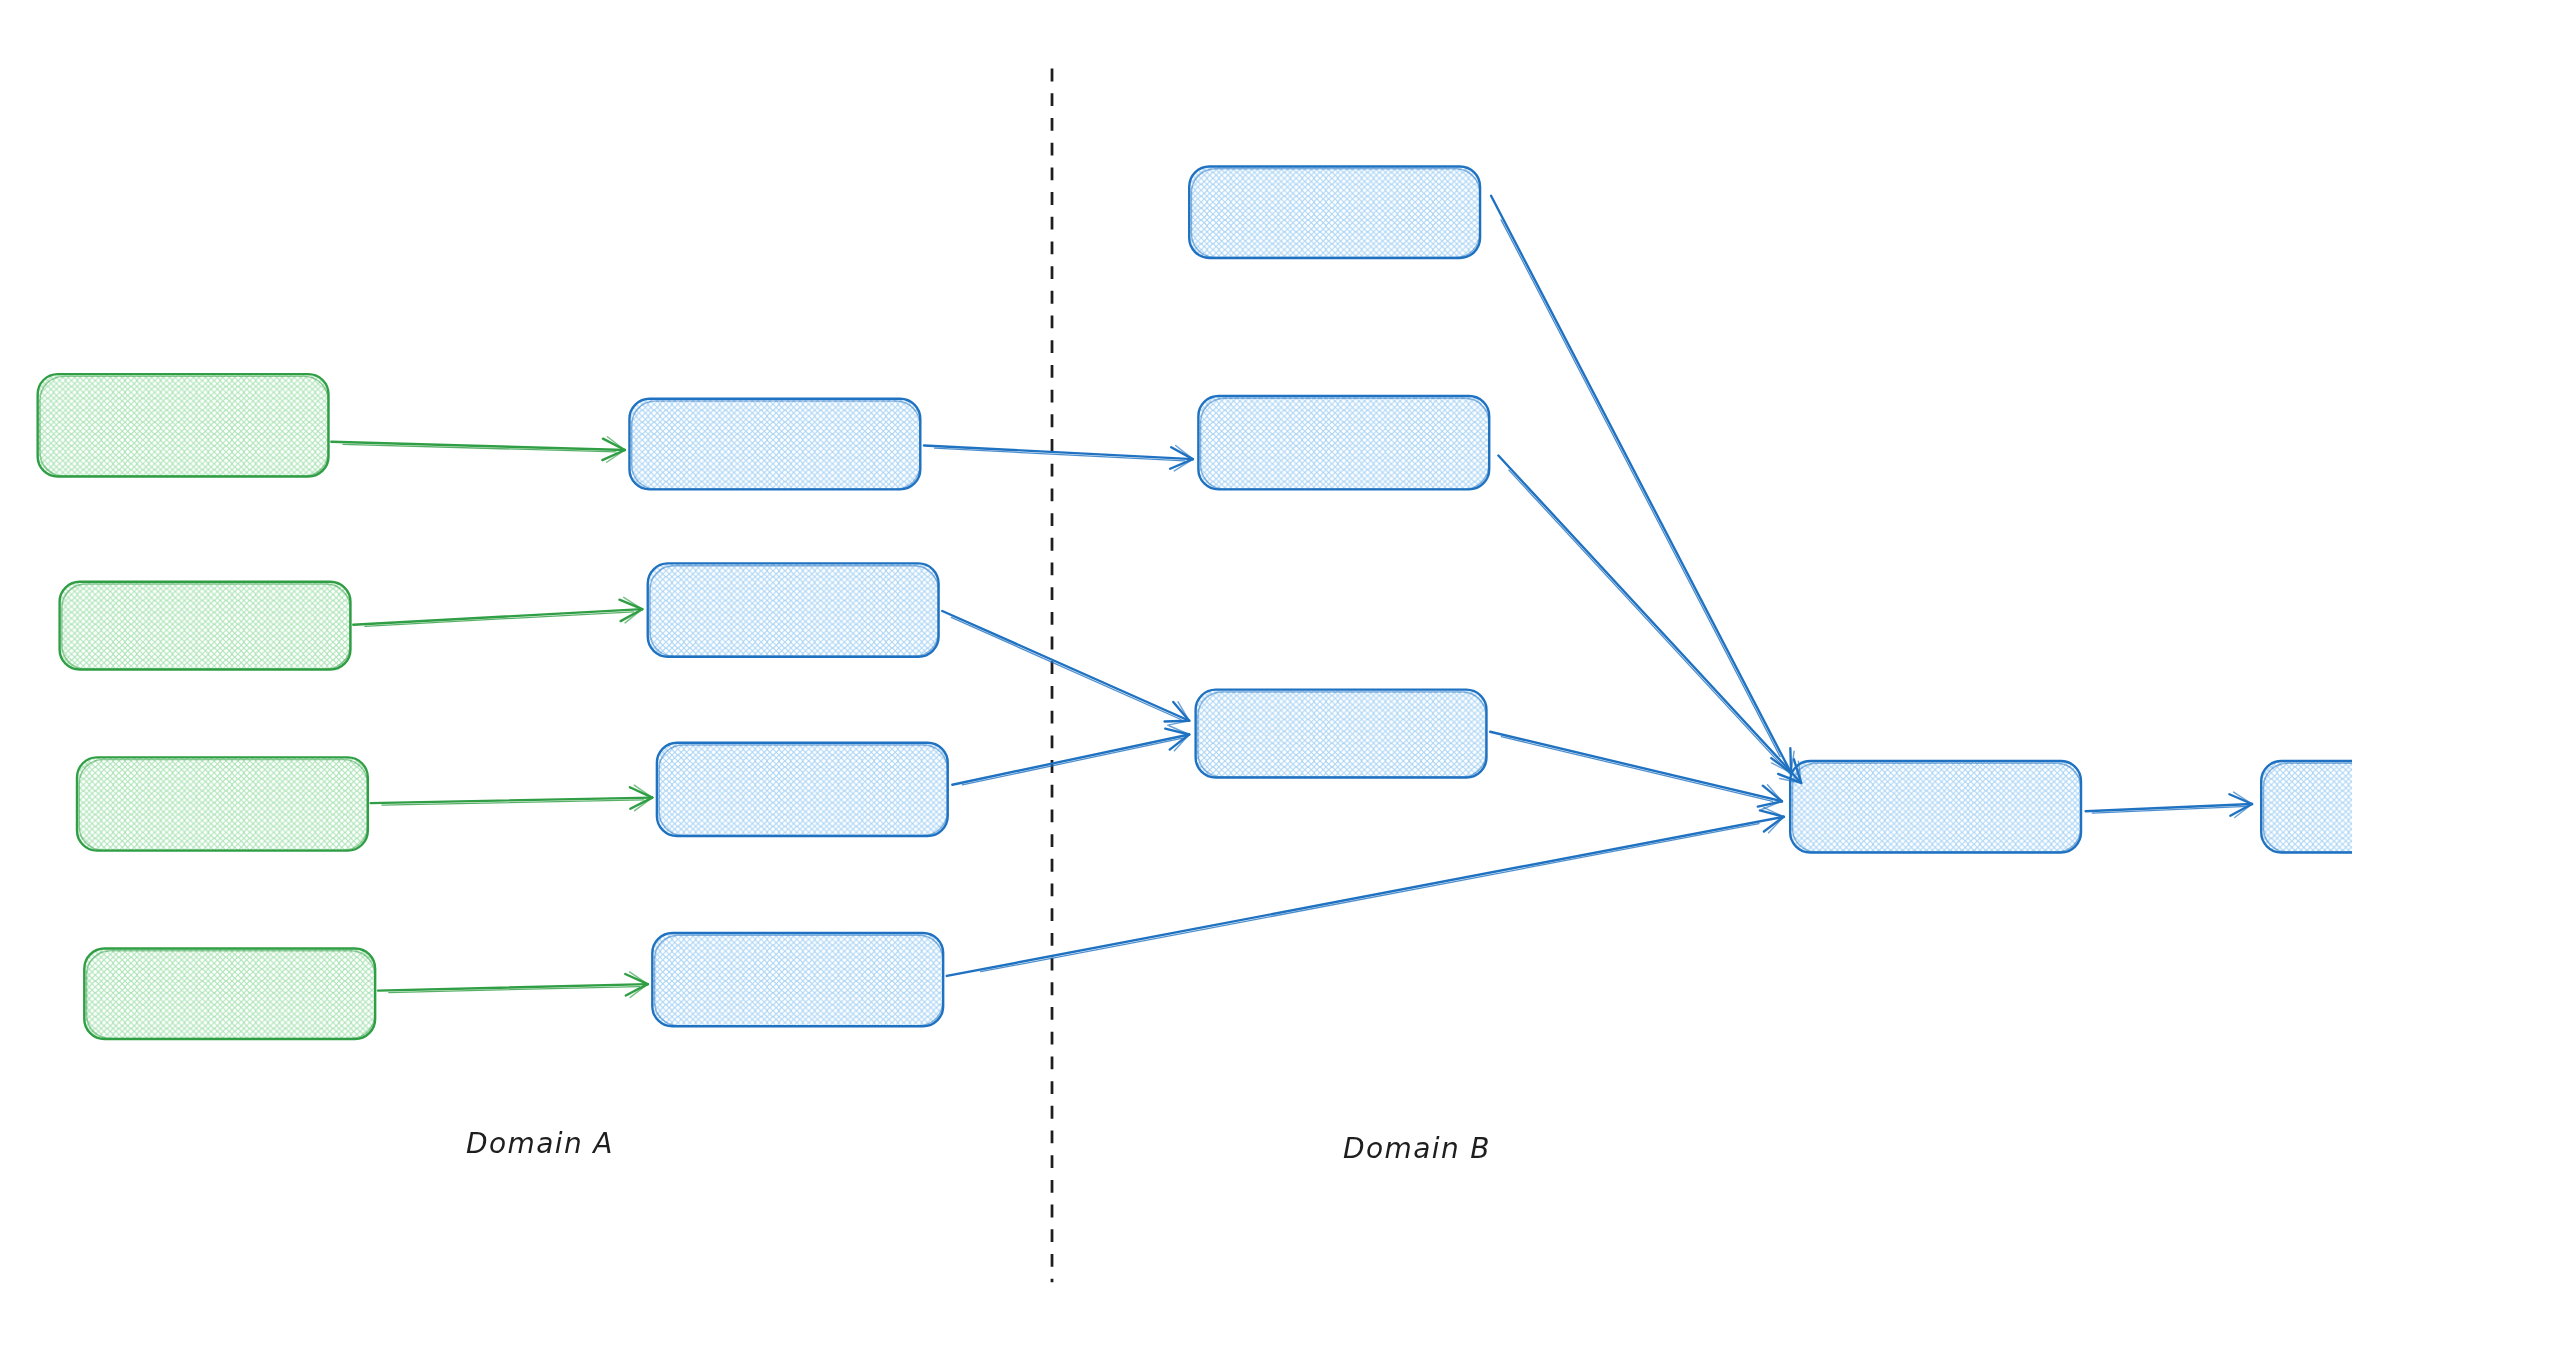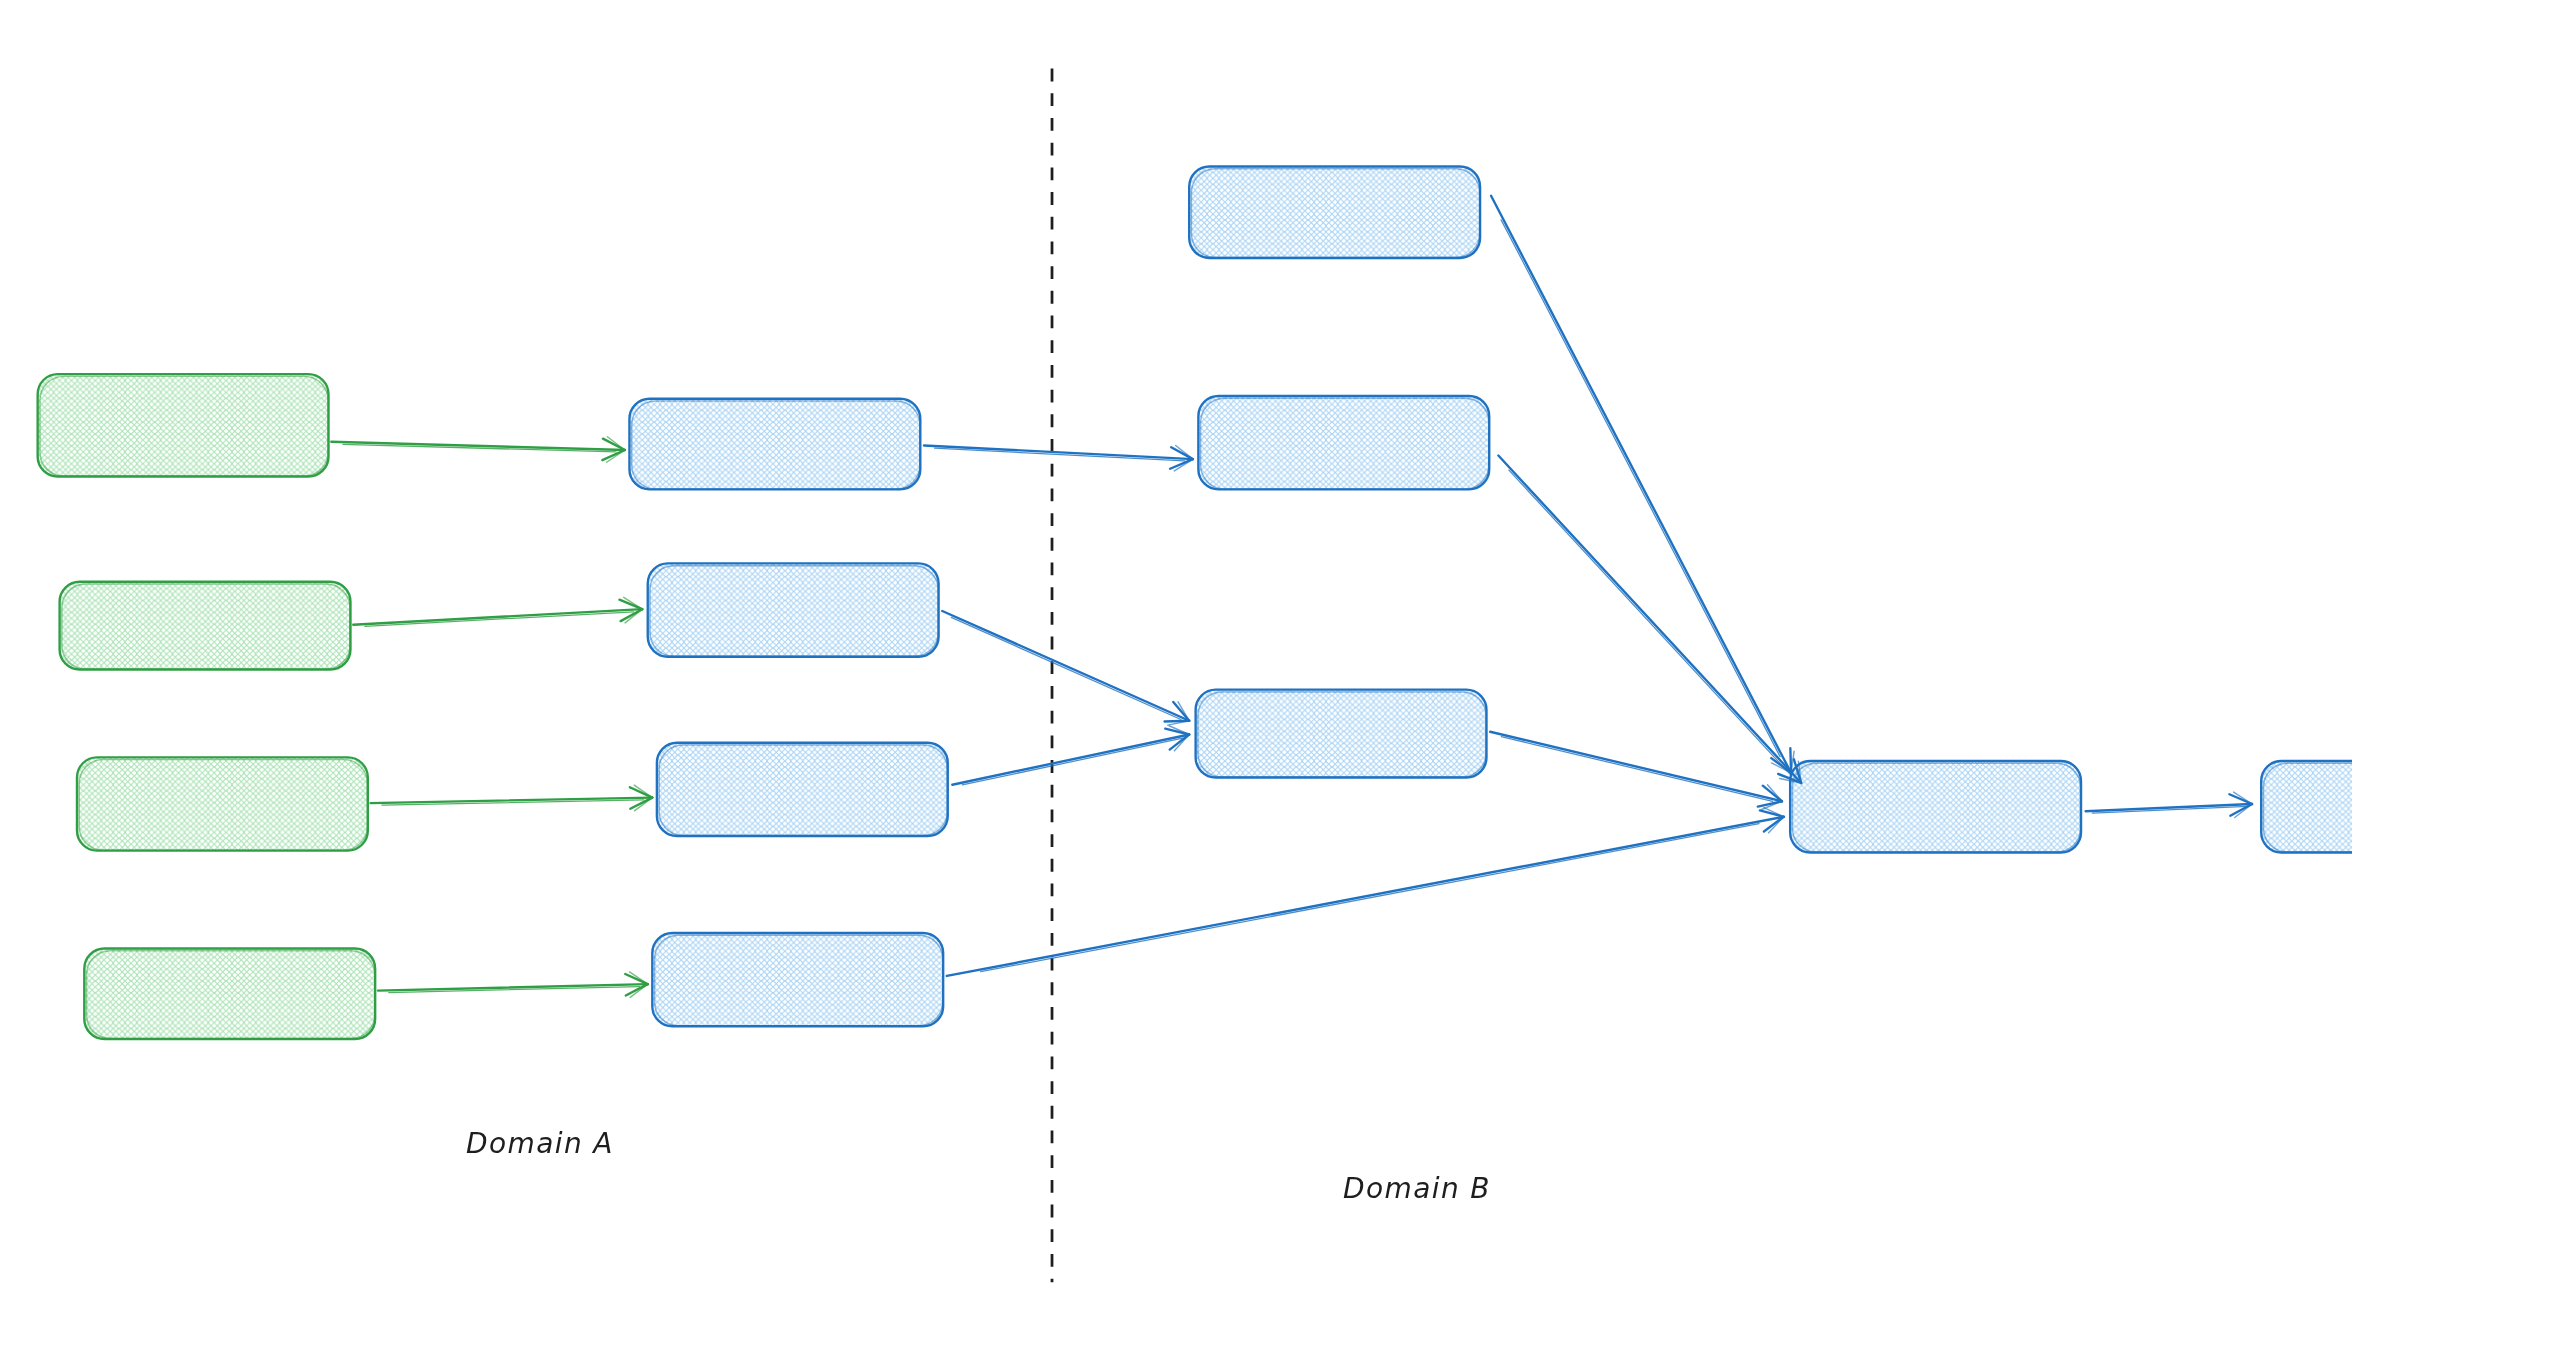--- a/index.html
+++ b/index.html
@@ -27,21 +27,21 @@
     position: absolute;
     color: #1e1e1e;
     font-size: 28px;
     font-style: italic;
     letter-spacing: 1.4px;
     white-space: nowrap;
     user-select: none;
     font-family: "DejaVu Sans", sans-serif;
   }
   .domain-label-a { left: 466px; top: 1127px; }
-  .domain-label-b { left: 1343px; top: 1132px; margin-top: 40px; }
+  .domain-label-b { left: 1343px; top: 1132px; }
 </style>
 </head>
 <body>
 
 <div class="canvas">
   <svg id="diagram-svg" viewBox="0 0 2816 1500" xmlns="http://www.w3.org/2000/svg">
       <defs>
         <pattern id="hatch-green" width="13" height="13" patternUnits="userSpaceOnUse">
           <rect x="0" y="0" width="13" height="13" fill="#ffffff"></rect>
           <path d="M-3,10 L10,-3 M0,13 L13,0 M3,16 L16,3" stroke="#a9e3b4" stroke-width="1.3" opacity="0.9"></path>

